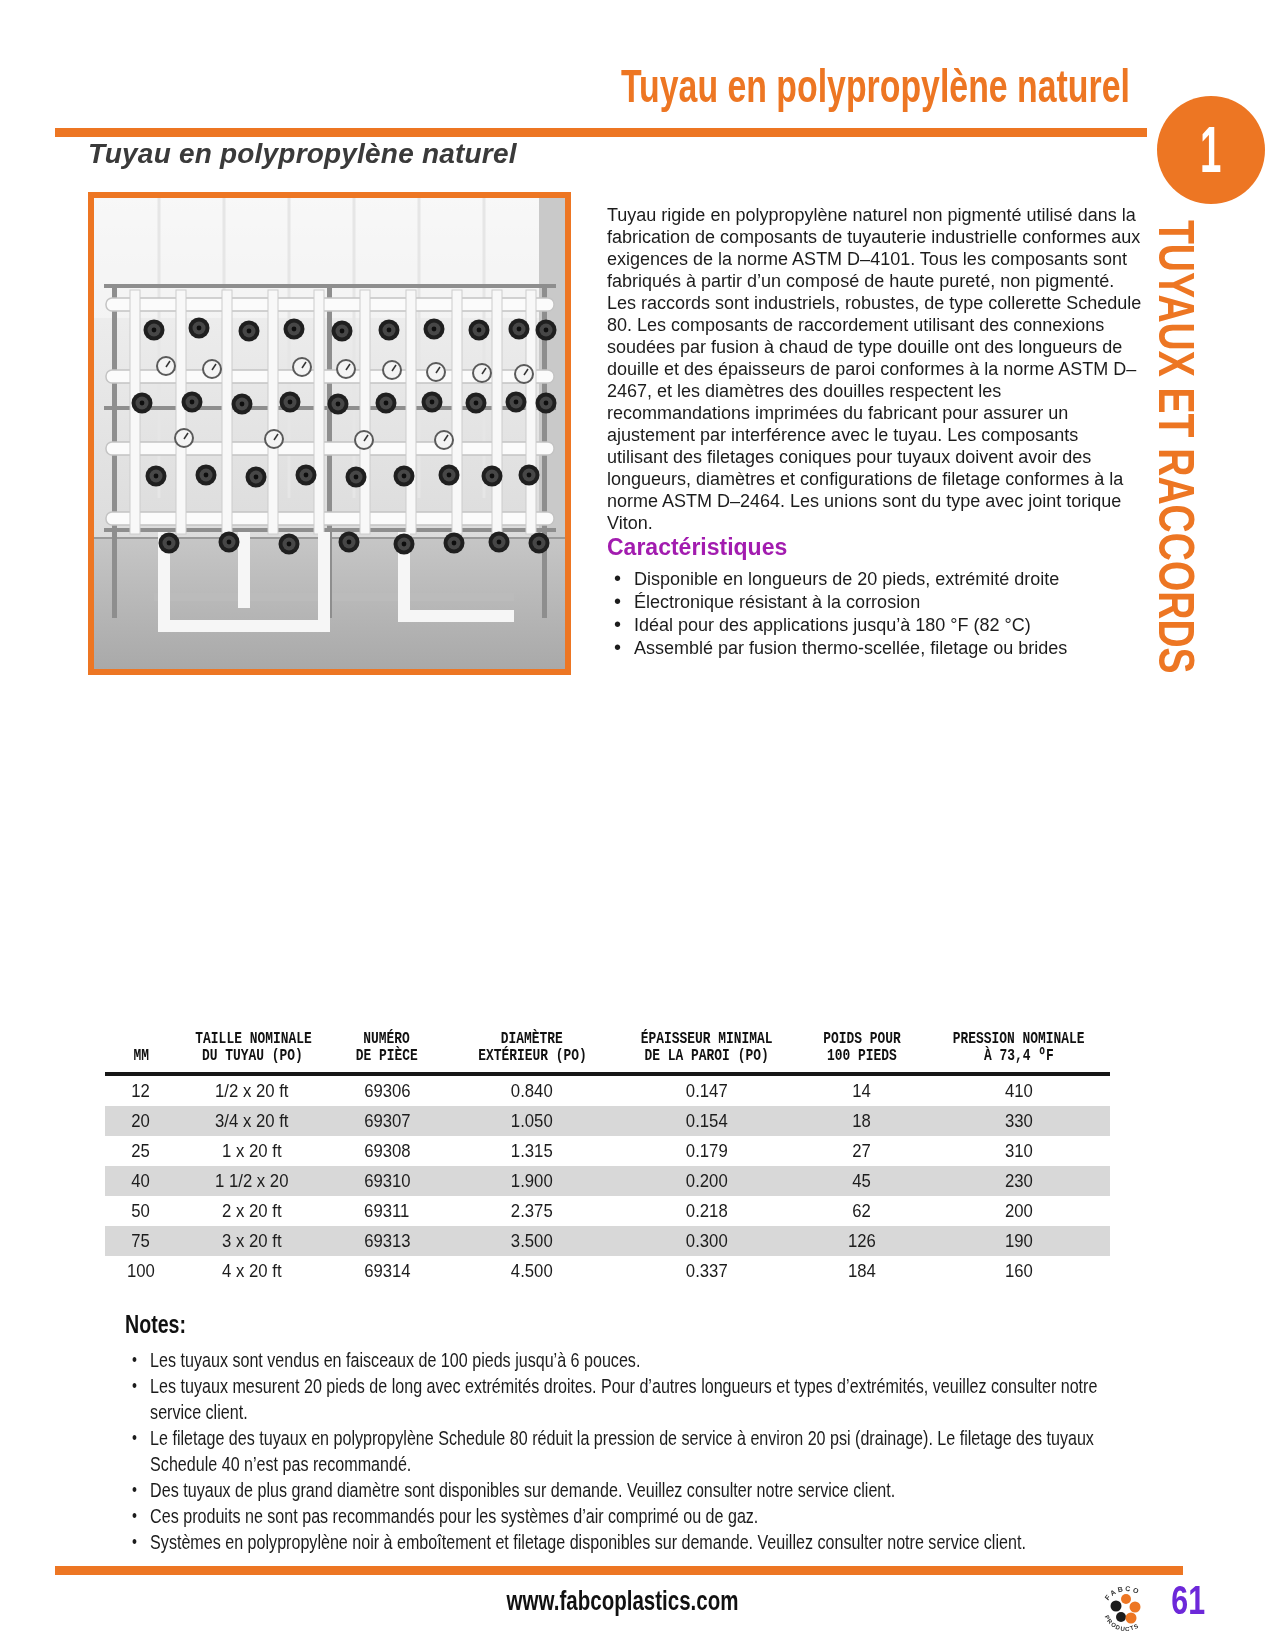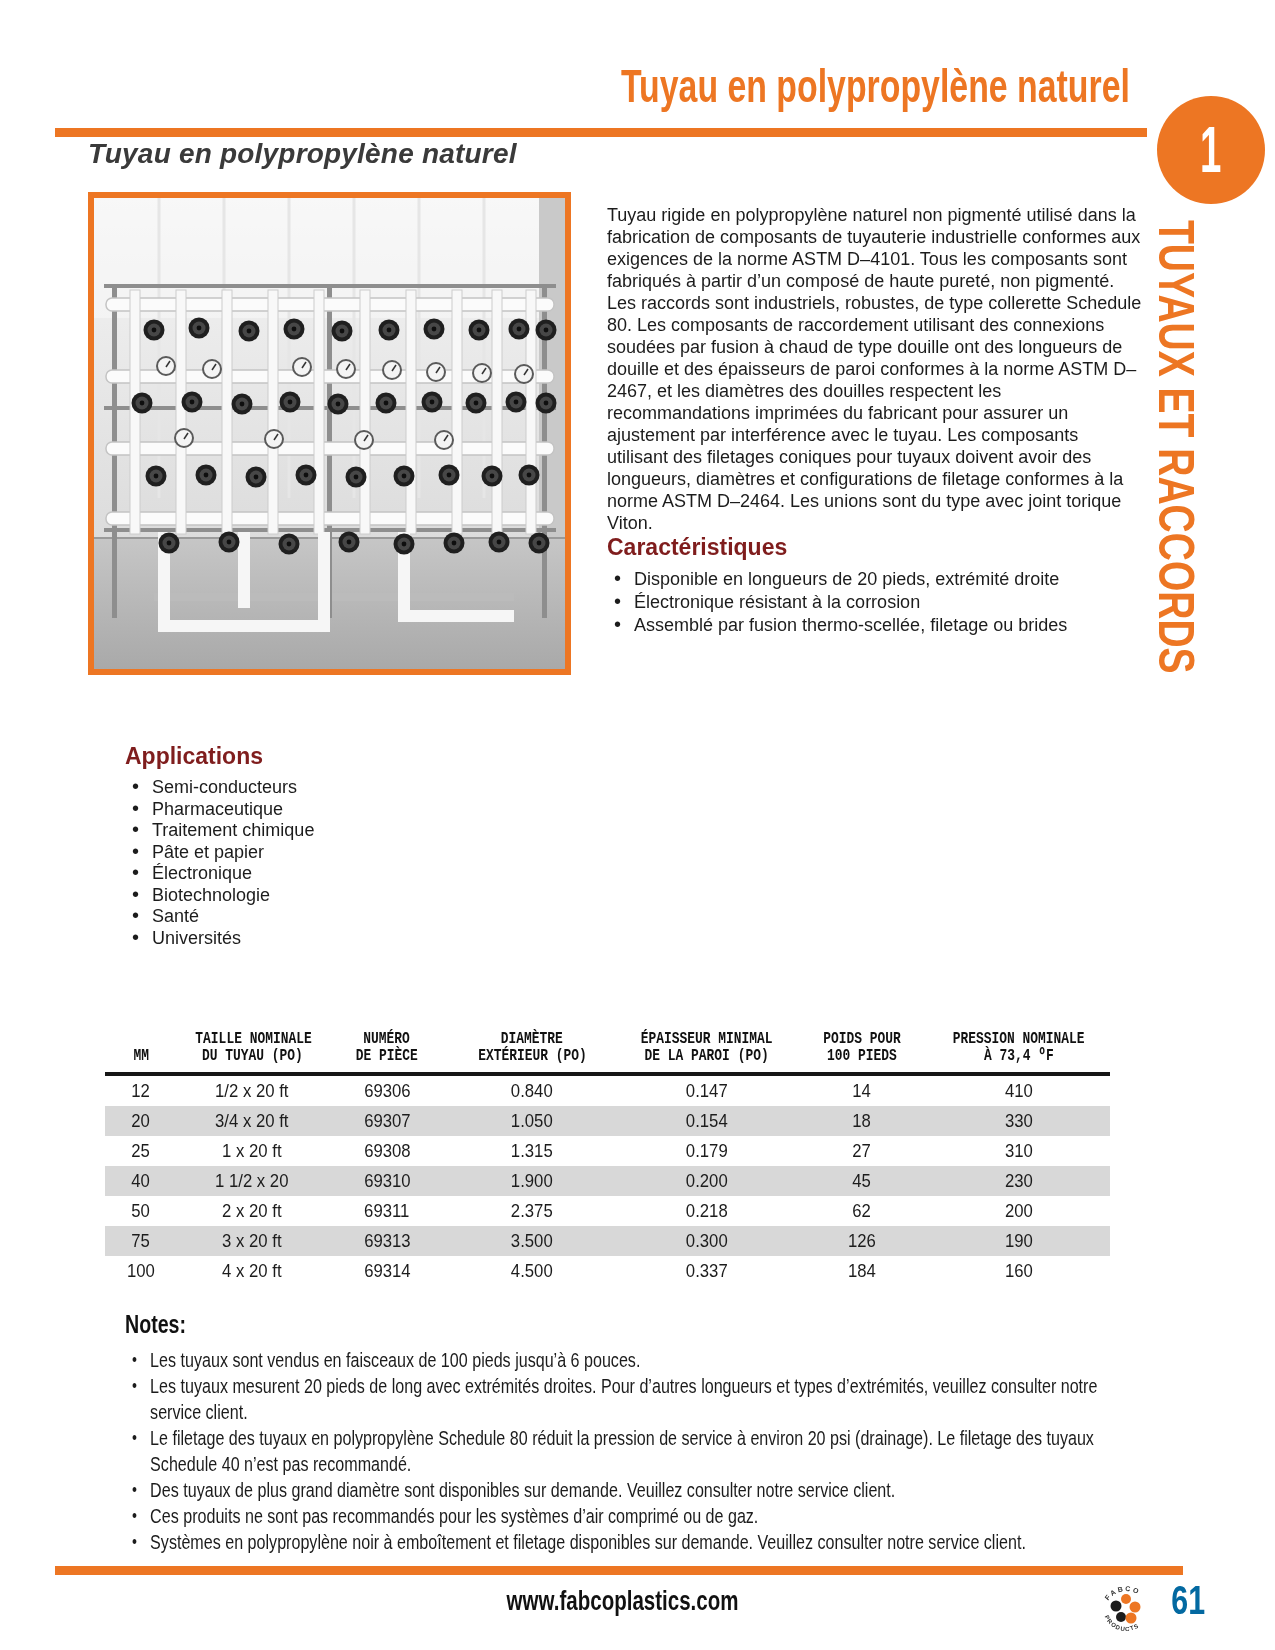--- a/index.html
+++ b/index.html
@@ -31,21 +31,21 @@
 
   
   .photo{position:absolute;left:88px;top:192px;width:483px;height:483px;border:6px solid var(--orange);
          box-sizing:border-box;background:#e9e9e9;}
   .photo svg{display:block;}
 
   
   .intro{position:absolute;left:607px;top:186px;width:537px;font-size:18px;line-height:22px;}
   .features{position:absolute;left:607px;top:534px;width:545px;}
   .apps{position:absolute;left:125px;top:743px;width:420px;}
-  .blk-title{margin:0 0 7px 0;font-size:23px;font-weight:bold;color:#7f1d1d;}
+  .blk-title{margin:0 0 7px 0;font-size:23px;font-weight:bold;color:#a21caf;}
   ul.dots{margin:0;padding:0;list-style:none;}
   ul.dots li{position:relative;padding-left:27px;font-size:18px;line-height:23px;}
   .apps ul.dots li{line-height:21.5px;}
   ul.dots li::before{content:"\2022";position:absolute;left:7px;top:-1px;font-size:20px;}
 
   
   .spec-table{position:absolute;left:105px;top:1026px;width:1005px;border-collapse:collapse;table-layout:fixed;}
   .spec-table th{vertical-align:bottom;padding:4px 0 8px 0;border-bottom:4px solid #161616;
                  font-weight:600;color:#111;font-family:Liberation Mono, monospace;}
   .spec-table th .hl{font-size:17px;line-height:17px;text-align:center;}
@@ -57,21 +57,21 @@
   .notes{position:absolute;left:125px;top:1310px;width:1060px;}
   .notes-inner{width:1300px;transform:scaleX(0.785);transform-origin:0 0;}
   .notes-title{margin:0 0 8px 0;font-size:25px;font-weight:bold;color:#111;}
   .notes ul.dots li{font-size:20.5px;line-height:26px;padding-left:32px;}
   .notes ul.dots li::before{left:9px;top:0;font-size:18px;}
 
   
   .footer-rule{position:absolute;left:55px;top:1566px;width:1128px;height:9px;background:var(--orange);}
   .website{position:absolute;left:470px;top:1586px;width:340px;text-align:left;font-size:27px;font-weight:bold;color:#111;}
   .logo{position:absolute;left:1096px;top:1580px;width:60px;height:60px;}
-  .pagenum{position:absolute;left:1158px;top:1578px;width:60px;text-align:center;font-size:40px;font-weight:bold;color:#0369a1;}
+  .pagenum{position:absolute;left:1158px;top:1578px;width:60px;text-align:center;font-size:40px;font-weight:bold;color:#6d28d9;}
 </style>
 </head>
 <body>
 
 <div class="page">
 
   <div class="top-title"><span class="cond-r">Tuyau en polypropylène naturel</span></div>
   <div class="top-rule"></div>
   <h2 class="section-title">Tuyau en polypropylène naturel</h2>
 
@@ -212,37 +212,25 @@
     </svg>
   </div>
 
   <p class="intro">Tuyau rigide en polypropylène naturel non pigmenté utilisé dans la fabrication de composants de tuyauterie industrielle conformes aux exigences de la norme ASTM D–4101. Tous les composants sont fabriqués à partir d’un composé de haute pureté, non pigmenté. Les raccords sont industriels, robustes, de type collerette Schedule 80. Les composants de raccordement utilisant des connexions soudées par fusion à chaud de type douille ont des longueurs de douille et des épaisseurs de paroi conformes à la norme ASTM D–2467, et les diamètres des douilles respectent les recommandations imprimées du fabricant pour assurer un ajustement par interférence avec le tuyau. Les composants utilisant des filetages coniques pour tuyaux doivent avoir des longueurs, diamètres et configurations de filetage conformes à la norme ASTM D–2464. Les unions sont du type avec joint torique Viton.</p>
 
   <div class="features">
     <h3 class="blk-title">Caractéristiques</h3>
     <ul class="dots">
       <li>Disponible en longueurs de 20 pieds, extrémité droite</li>
       <li>Électronique résistant à la corrosion</li>
+      <li>Idéal pour des applications jusqu’à 180 °F (82 °C)</li>
       <li>Assemblé par fusion thermo-scellée, filetage ou brides</li>
     </ul>
   </div>
 
-  <div class="apps">
-    <h3 class="blk-title">Applications</h3>
-    <ul class="dots">
-      <li>Semi-conducteurs</li>
-      <li>Pharmaceutique</li>
-      <li>Traitement chimique</li>
-      <li>Pâte et papier</li>
-      <li>Électronique</li>
-      <li>Biotechnologie</li>
-      <li>Santé</li>
-      <li>Universités</li>
-    </ul>
-  </div>
 
   <table class="spec-table">
     <colgroup>
       <col style="width:72px">
         <col style="width:150px">
         <col style="width:120px">
         <col style="width:170px">
       <col style="width:180px">
         <col style="width:130px">
         <col style="width:183px">

